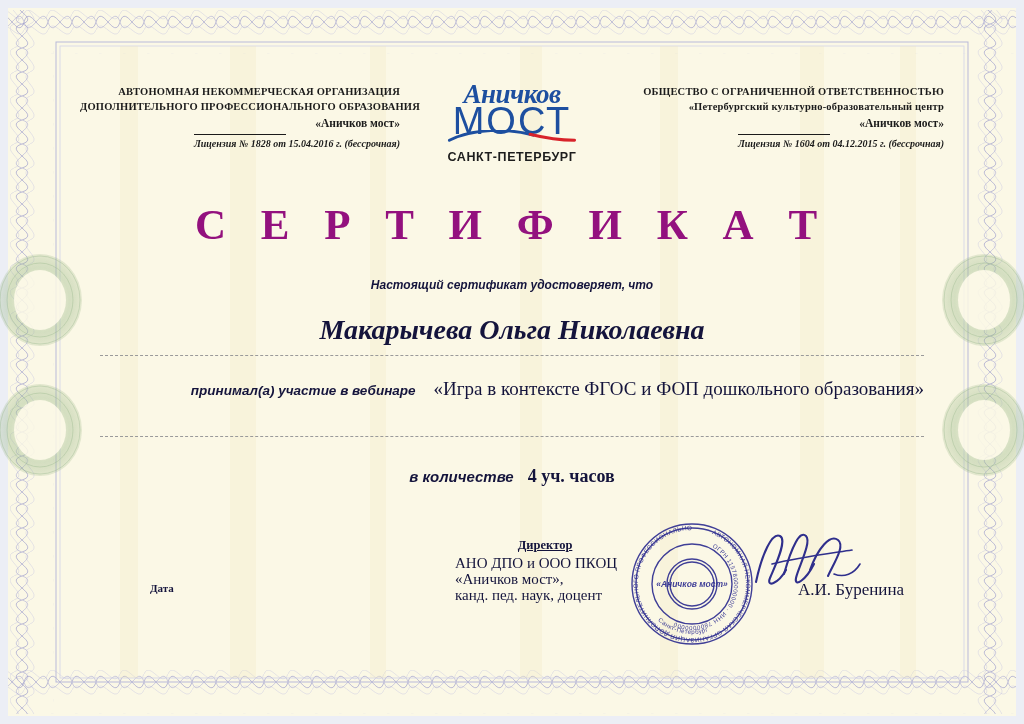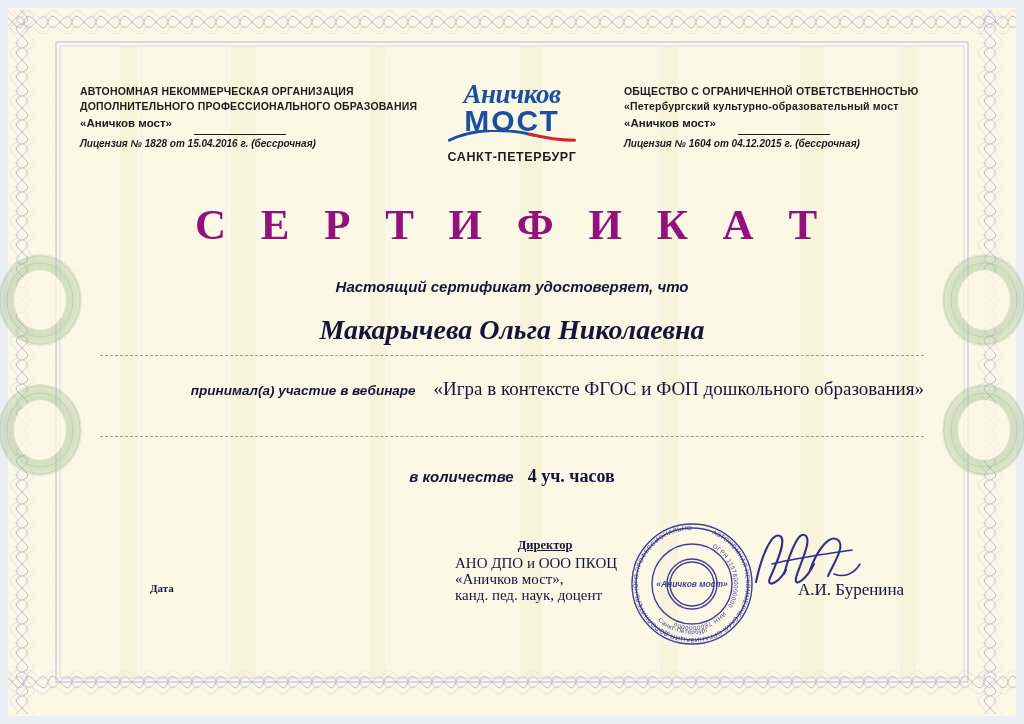--- a/index.html
+++ b/index.html
@@ -47,22 +47,22 @@
     left: 80px;
     top: 84px;
     width: 864px;
     height: 78px;
     display: flex;
     justify-content: space-between;
     align-items: flex-start;
   }
   .org-block {
     width: 320px;
-    text-align: left;
-    font-family: Liberation Sans, sans-serif;
+    text-align: right;
+    font-family: Liberation Serif, serif;
     color: #1b1b1b;
   }
   .org-line {
     font-size: 10.5px;
     font-weight: bold;
     letter-spacing: .2px;
     line-height: 15px;
     white-space: nowrap;
   }
   .org-name {
@@ -95,22 +95,22 @@
     font-family: "Liberation Serif", serif;
     font-style: italic;
     font-weight: bold;
     font-size: 27px;
     color: #1d4fa0;
     letter-spacing: -.5px;
     line-height: 28px;
   }
   .logo-most {
     font-family: "Liberation Sans", sans-serif;
-    font-weight: bold;
-    font-size: 30px;
+    font-weight: normal;
+    font-size: 38px;
     color: #1d4fa0;
     letter-spacing: 2px;
     line-height: 30px;
     margin-top: -2px;
   }
   .logo-swoosh {
     width: 150px;
     height: 12px;
     margin: 0 auto;
     position: relative;
@@ -141,21 +141,21 @@
 
   .subtitle {
     position: absolute;
     top: 278px;
     left: 0;
     width: 1024px;
     text-align: center;
     font-family: "Liberation Sans", sans-serif;
     font-style: italic;
     font-weight: bold;
-    font-size: 15px;
+    font-size: 12px;
     color: #14143c;
   }
 
   .recipient {
     position: absolute;
     top: 314px;
     left: 0;
     width: 1024px;
     text-align: center;
     font-family: "Liberation Serif", serif;
@@ -371,21 +371,21 @@
       <div class="logo-most">МОСТ</div>
       <svg class="logo-swoosh" viewBox="0 0 150 14">
         <path d="M2,12 C30,-2 70,-2 100,6" stroke="#1d4fa0" stroke-width="3.4" fill="none" stroke-linecap="round"></path>
         <path d="M96,5 C112,9 132,12 148,12" stroke="#d8232a" stroke-width="3.4" fill="none" stroke-linecap="round"></path>
       </svg>
       <div class="logo-city">САНКТ-ПЕТЕРБУРГ</div>
     </div>
 
     <div class="org-block">
       <div class="org-line">ОБЩЕСТВО С ОГРАНИЧЕННОЙ ОТВЕТСТВЕННОСТЬЮ</div>
-      <div class="org-line">«Петербургский культурно-образовательный мост</div>
+      <div class="org-line">«Петербургский культурно-образовательный центр</div>
       <div class="org-name">«Аничков мост»</div>
       <div class="org-underline"></div>
       <div class="lic">Лицензия № 1604 от 04.12.2015 г. (бессрочная)</div>
     </div>
   </div>
 
   <div class="title">С Е Р Т И Ф И К А Т</div>
   <div class="subtitle">Настоящий сертификат удостоверяет, что</div>
   <div class="recipient">Макарычева Ольга Николаевна</div>
 

